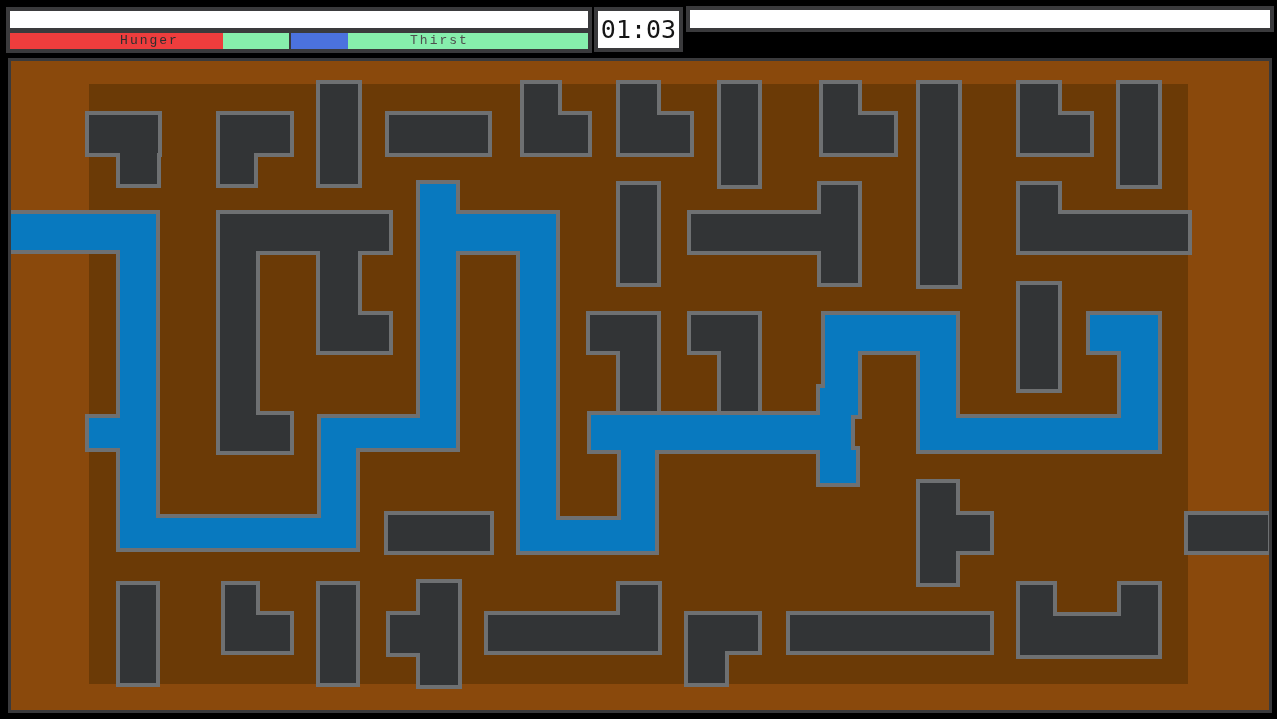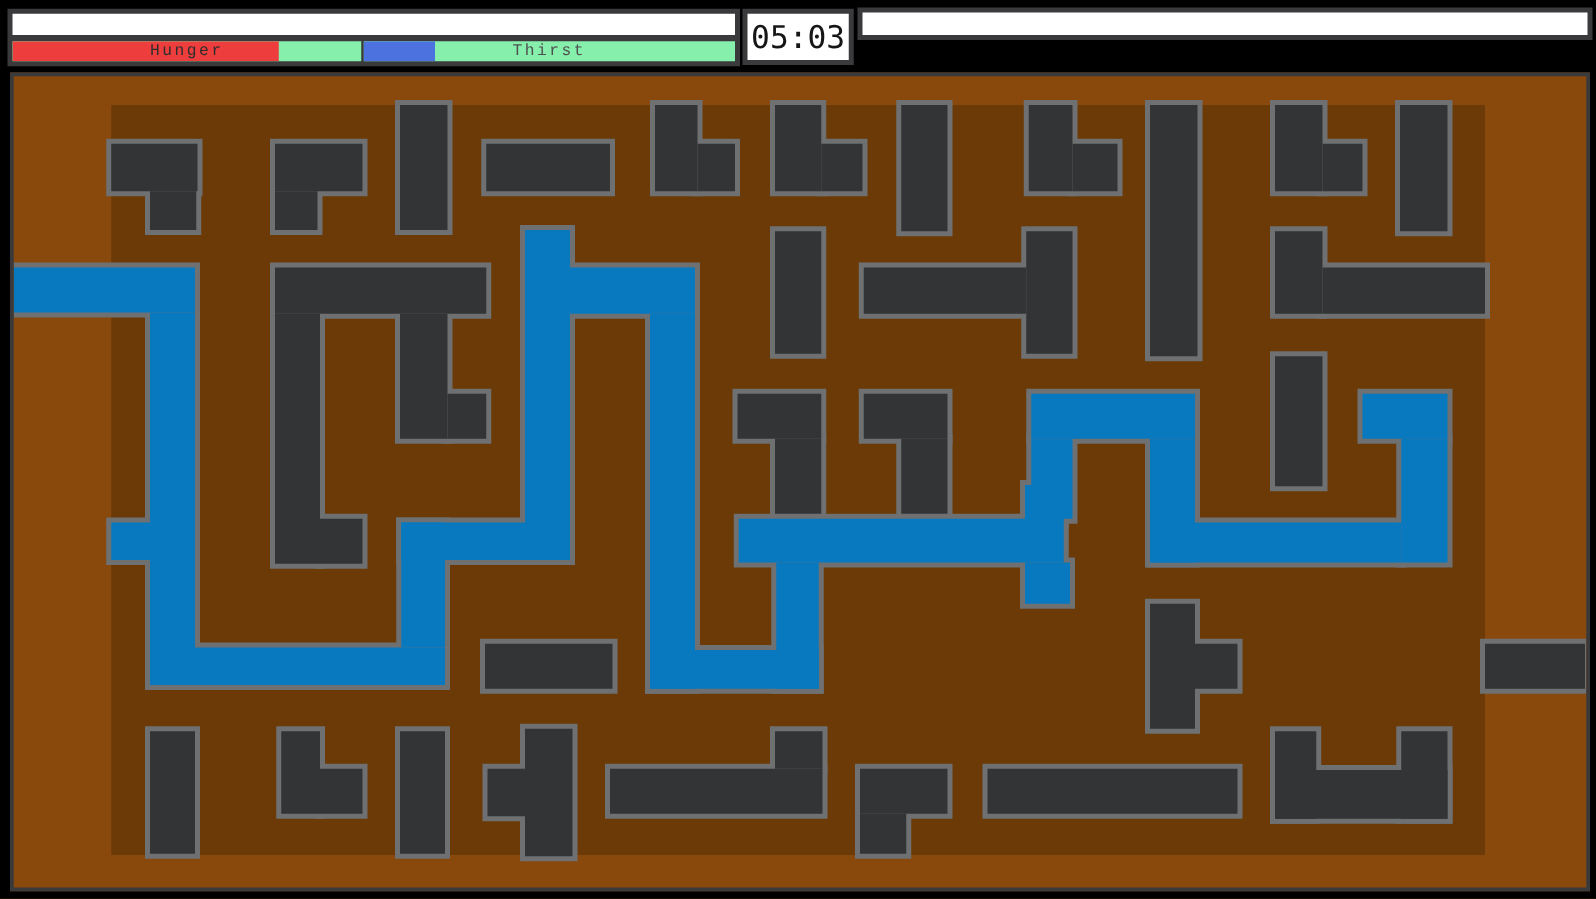--- a/index.html
+++ b/index.html
@@ -58,21 +58,21 @@
     <div id="meter-divider"></div>
     <div class="meter" id="thirst-meter">
       <div class="fill" id="thirst-fill" style="width: 57px; background: rgb(75, 114, 222);"></div>
       <div class="meter-label" id="thirst-label">Thirst</div>
     </div>
   </div>
 </div>
 
 <div class="frame" id="timer-box">
   <div class="white-slot" id="timer-inner">
-    <span id="timer-value">05:03</span>
+    <span id="timer-value">01:03</span>
   </div>
 </div>
 
 <div class="frame" id="message-box">
   <div class="white-slot" id="message-inner"></div>
 </div>
 
 <div id="game-area">
   <svg id="maze-svg" viewBox="11 61 1258 649">
       <g>

